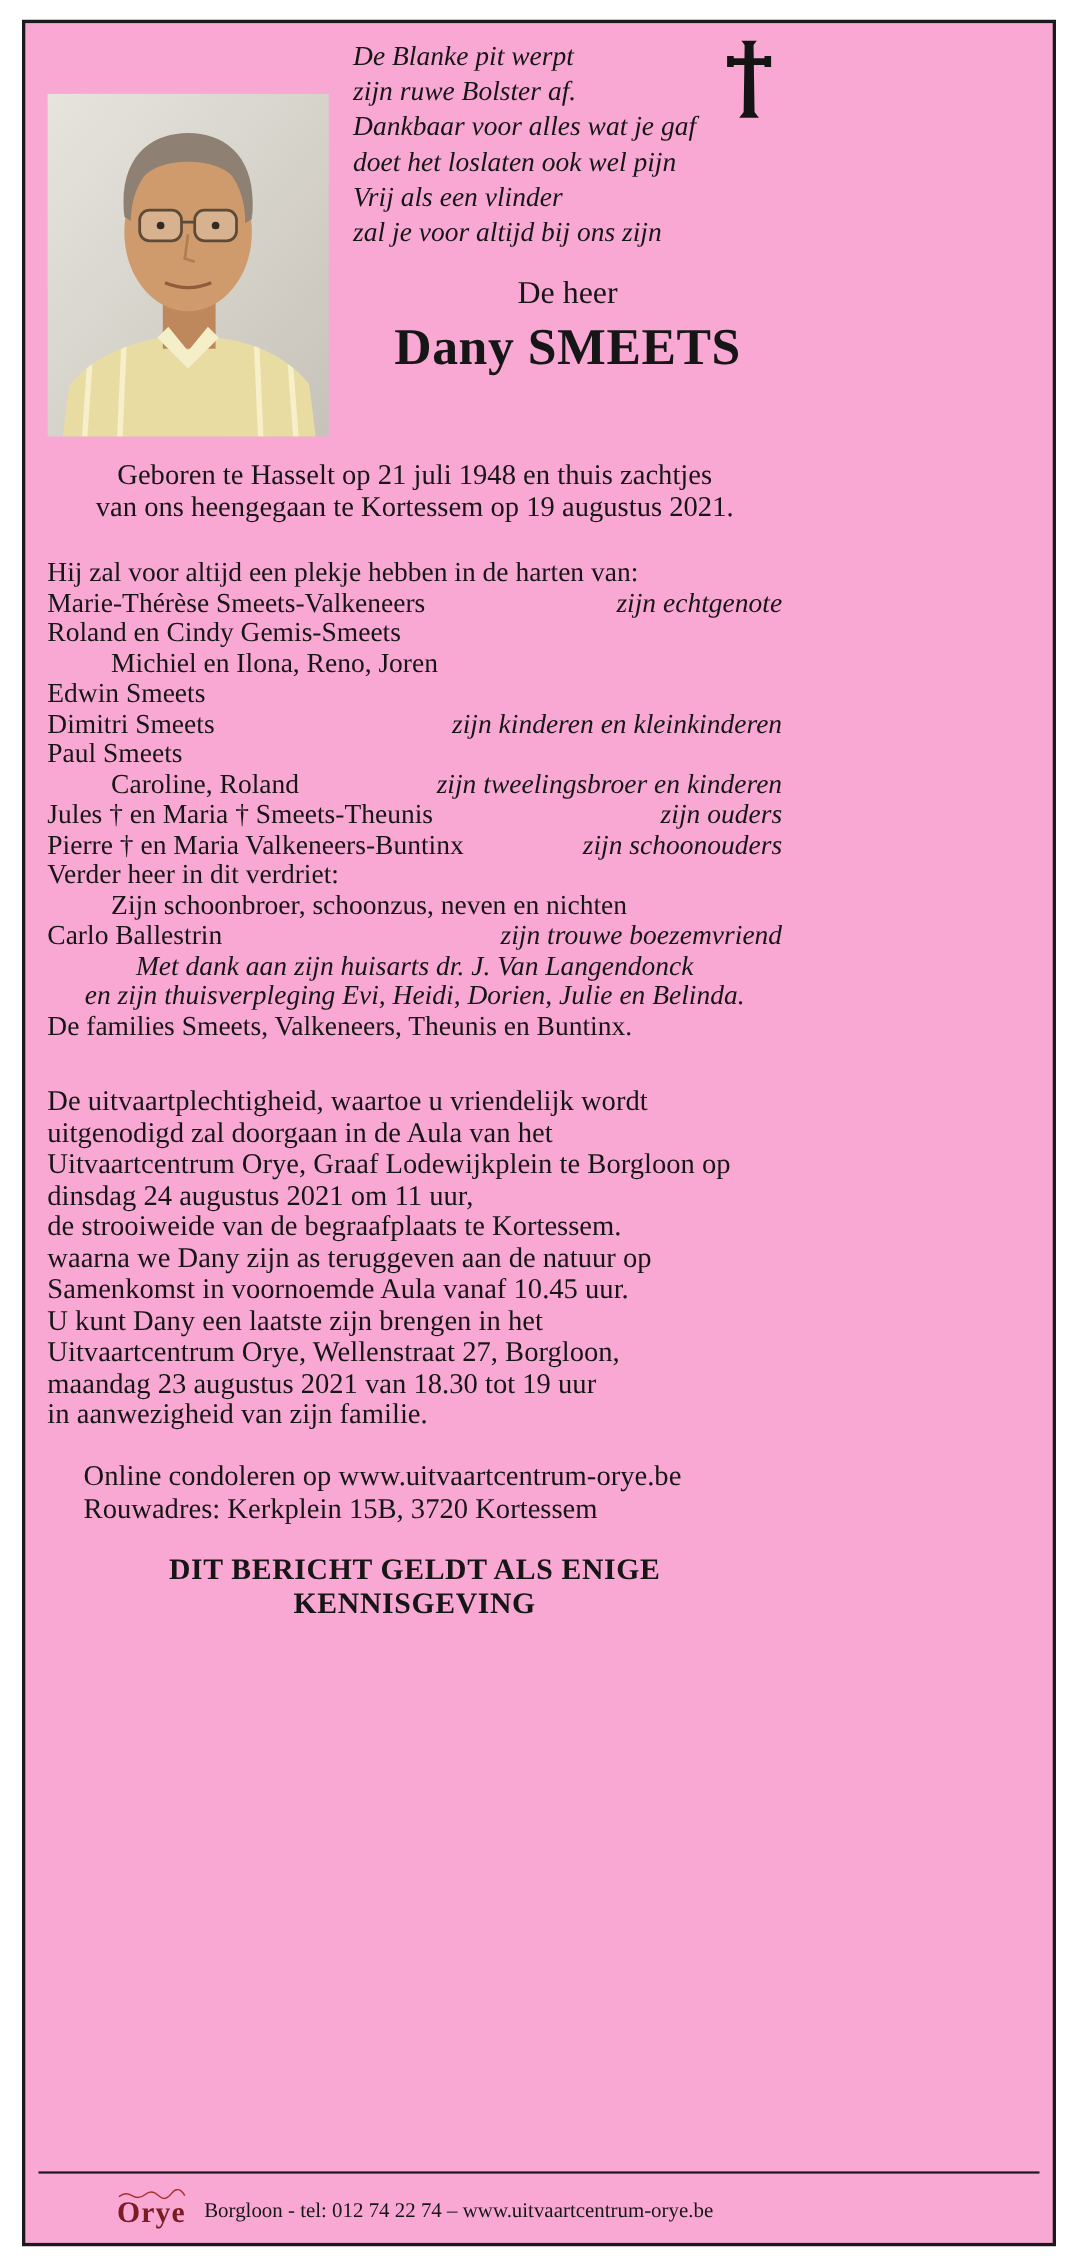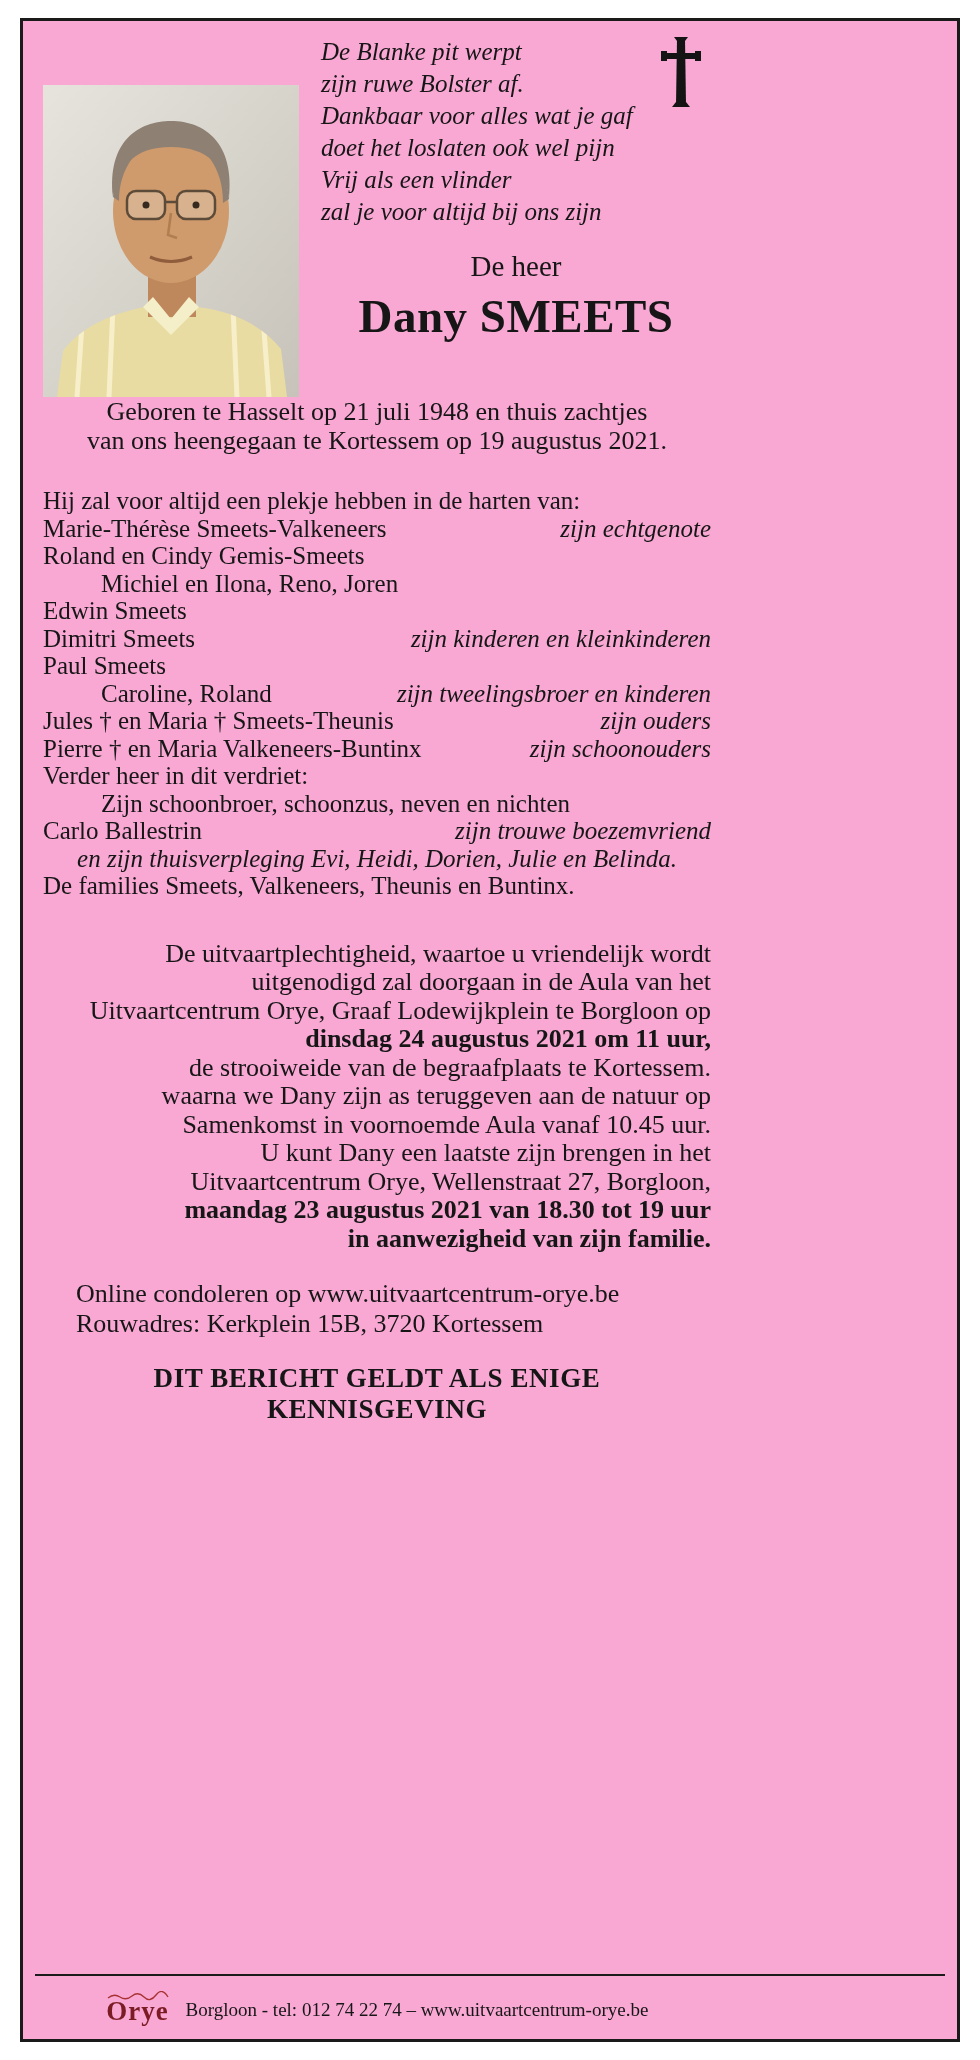--- a/index.html
+++ b/index.html
@@ -21,31 +21,31 @@
   .header { display:flex; margin-top:15px; }
   .photo-wrap { width:256px; height:312px; margin-top:49px; flex:0 0 auto; overflow:hidden; }
   .photo-wrap svg { display:block; }
   .header-right { flex:1; padding-left:22px; position:relative; }
   .cross { position:absolute; right:8px; top:0; }
   .poem { font-style:italic; font-size:25px; line-height:32px; }
   .salutation { margin-top:22px; text-align:center; font-size:29px; }
   .deceased-name { margin-top:6px; text-align:center; font-size:47px; font-weight:bold; letter-spacing:0.5px; }
 
   .spouse { margin-top:2px; text-align:center; font-size:29px; line-height:31px; }
-  .life { text-align:center; font-size:26px; line-height:29px; }
+  .life { margin-top:20px; text-align:center; font-size:26px; line-height:29px; }
 
   .family { margin-top:32px; font-size:25px; line-height:27.5px; }
   .frow { display:flex; width:100%; }
   .frow .fname { white-space:nowrap; }
   .frow .frel { margin-left:auto; font-style:italic; text-align:right; }
   .frow.indent .fname { padding-left:58px; }
   .thanks { text-align:center; font-style:italic; }
 
-  .ceremony { margin-top:40px; text-align:right; font-size:26px; line-height:28.5px; }
-  .ceremony .bold { font-weight:bold; }
+  .ceremony { margin-top:40px; text-align:left; font-size:26px; line-height:28.5px; }
+  .ceremony .bold { font-weight:normal; }
 
   .condolence { margin-top:26px; font-size:26px; line-height:30px;margin-left:33px; }
 
   .notice { margin-top:24px; text-align:center; font-weight:bold; font-size:27px; letter-spacing:0.6px; }
 
   
   .footer { margin-top:auto; padding-bottom:14px; }
   .footer-divider { border-top:2px solid #1b1b1b; margin:0 12px 12px 12px; }
   .footer-inner { width:668px; margin-left:20px; display:flex; justify-content:center; align-items:center; gap:16px; }
   .logo { display:flex; flex-direction:column; align-items:center; line-height:1;text-align:center; }
@@ -171,20 +171,21 @@
       </div>
       <div class="frow indent">
         <span class="fname">Zijn schoonbroer, schoonzus, neven en nichten</span>
         <span class="frel"></span>
       </div>
       <div class="frow">
         <span class="fname">Carlo Ballestrin</span>
         <span class="frel">zijn trouwe boezemvriend</span>
       </div>
 
+      <div class="thanks">Met dank aan zijn huisarts dr. J. Van Langendonck</div>
       <div class="thanks">en zijn thuisverpleging Evi, Heidi, Dorien, Julie en Belinda.</div>
       <div class="families-line">De families Smeets, Valkeneers, Theunis en Buntinx.</div>
     </div>
 
     <div class="ceremony">
       <div>De uitvaartplechtigheid, waartoe u vriendelijk wordt</div>
       <div>uitgenodigd zal doorgaan in de Aula van het</div>
       <div>Uitvaartcentrum Orye, Graaf Lodewijkplein te Borgloon op</div>
       <div class="bold">dinsdag 24 augustus 2021 om 11 uur,</div>
       <div>de strooiweide van de begraafplaats te Kortessem.</div>

